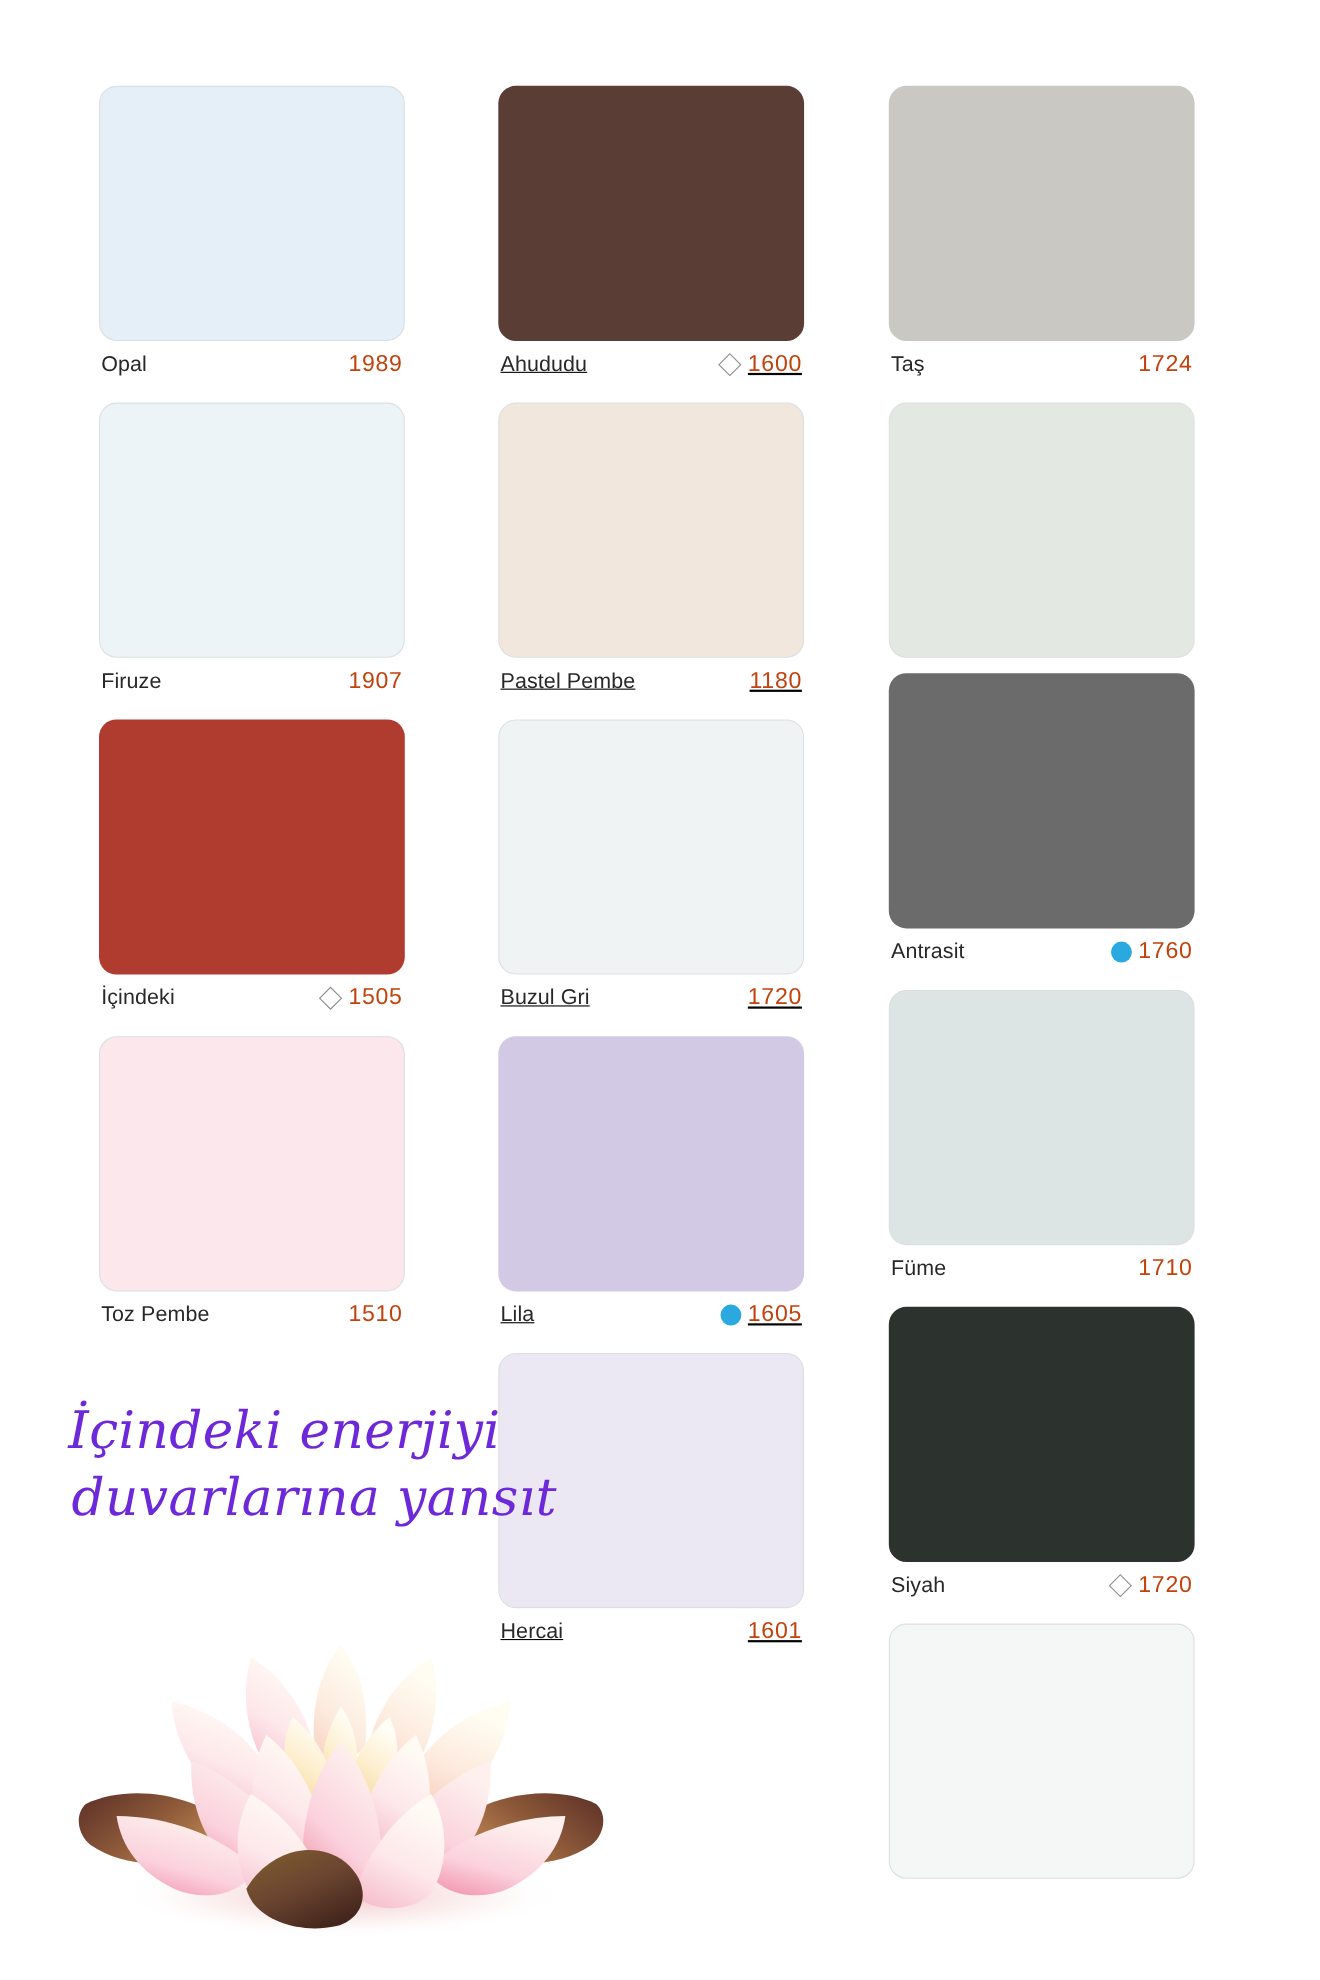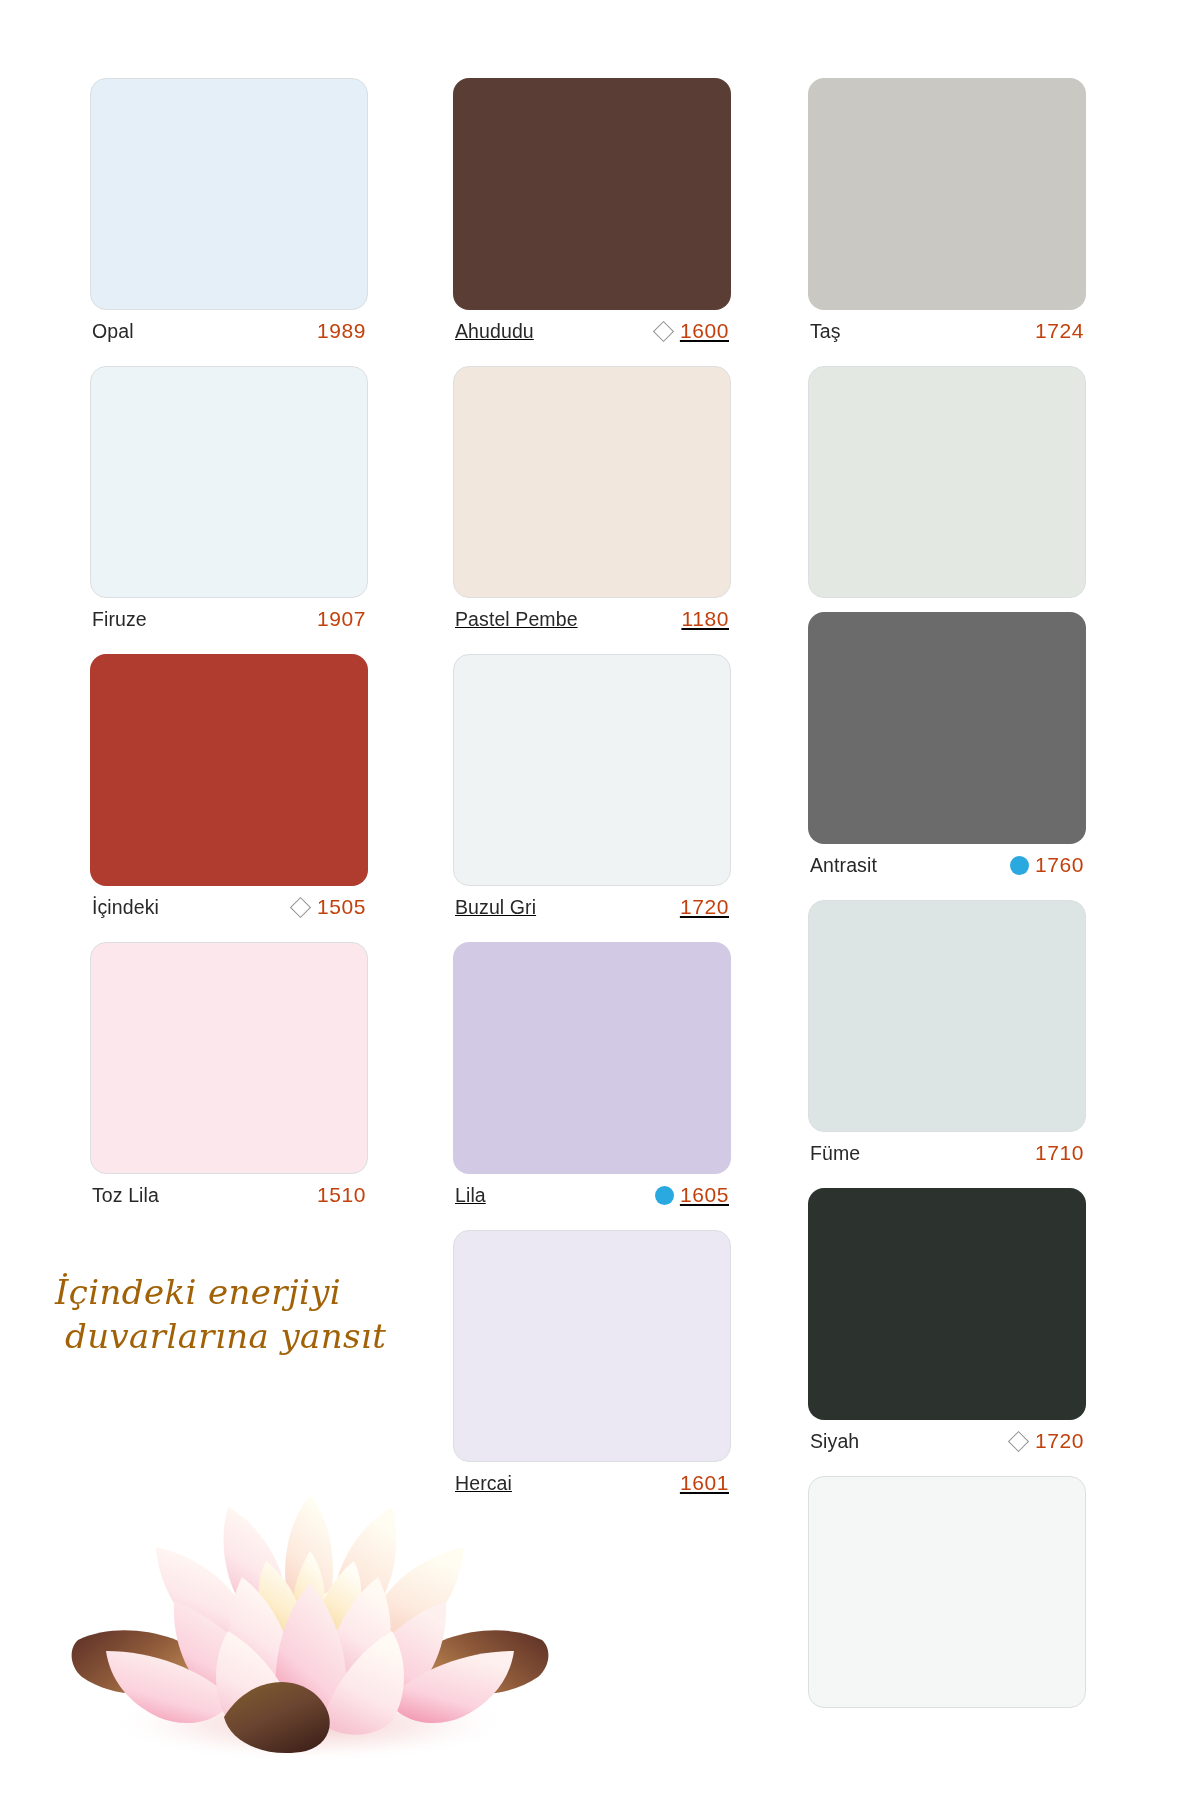--- a/index.html
+++ b/index.html
@@ -16,20 +16,21 @@
     overflow: hidden;
   }
 
   
   #page {
     position: absolute;
     left: 0; top: 0;
     width: 1200px;
     height: 1800px;
     background: #ffffff;
+    text-align: right;
   }
 
   .column {
     position: absolute;
     top: 78px;
     width: 278px;
   }
   #col-1 { left: 90px; }
   #col-2 { left: 453px; text-decoration: underline; }
   #col-3 { left: 808px; }
@@ -98,23 +99,23 @@
   }
 
   
   #tagline {
     position: absolute;
     left: 55px;
     top: 1270px;
     width: 400px;
     font-family: "DejaVu Serif", serif;
     font-style: italic;
-    font-size: 34px;
+    font-size: 47px;
     line-height: 1.30;
-    color: #a16207;
+    color: #6d28d9;
     letter-spacing: 0.4px;
   }
   #tagline .ln { display: block; white-space: nowrap; }
   #tagline .ln2 { padding-left: 10px; }
 
   
   #lotus-wrap {
     position: absolute;
     left: 60px;
     top: 1455px;
@@ -153,21 +154,21 @@
           <span class="swatch-name">İçindeki</span>
           <span class="swatch-code-wrap">
             <span class="marker marker-diamond"></span>
             <span class="swatch-code">1505</span>
           </span>
         </div>
       </div>
       <div class="swatch-card">
         <div class="swatch-chip bordered" style="background: rgb(251, 231, 236);"></div>
         <div class="swatch-label">
-          <span class="swatch-name">Toz Lila</span>
+          <span class="swatch-name">Toz Pembe</span>
           <span class="swatch-code-wrap">
             <span class="swatch-code">1510</span>
           </span>
         </div>
       </div>
     </div>
   <div class="column" id="col-2">
       <div class="swatch-card">
         <div class="swatch-chip" style="background: rgb(90, 62, 54);"></div>
         <div class="swatch-label">

